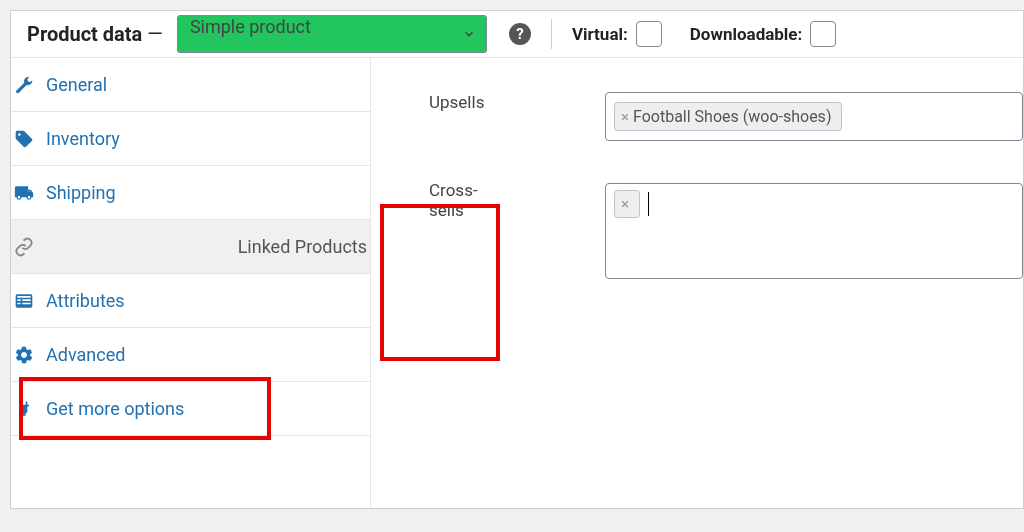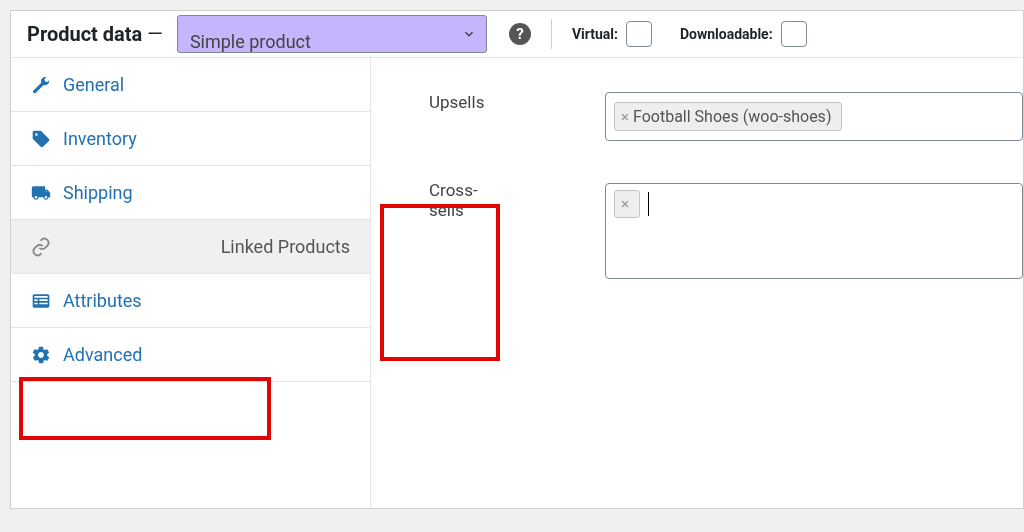--- a/index.html
+++ b/index.html
@@ -25,28 +25,28 @@
       font-size: 20px;
       font-weight: 700;
       color: #1d2327;
     }
     .panel-title .dash { font-weight: 400; }
     .product-type-select {
       margin-left: 14px;
       height: 38px;
       border: 1px solid #7e8993;
       border-radius: 3px;
-      background: #c4b5fd;
+      background: #22c55e;
       font-size: 18px;
       padding: 0 38px 0 12px;
       color: #444;
       position: relative;
       min-width: 310px;
       display: flex;
-      align-items: flex-end;
+      align-items: flex-start;
       cursor: pointer;
     }
     .product-type-select .chev {
       position: absolute;
       right: 10px;
       top: 50%;
       transform: translateY(-50%);
       width: 14px;
       height: 14px;
       color: #444;
@@ -70,21 +70,21 @@
       height: 30px;
       background: #ccd0d4;
     }
     .checkbox-group {
       display: flex;
       align-items: center;
       gap: 8px;
       margin-right: 28px;
     }
     .checkbox-group label {
-      font-size: 14px;
+      font-size: 17px;
       font-weight: 700;
       color: #1d2327;
     }
     .checkbox-box {
       width: 26px;
       height: 26px;
       border: 1px solid #7e8993;
       border-radius: 4px;
       background: #fff;
       cursor: pointer;
@@ -94,21 +94,21 @@
       height: 450px;
     }
     .side-tabs {
       width: 360px;
       border-right: 1px solid #e5e5e5;
       background: #fff;
     }
     .side-tab {
       display: flex;
       align-items: center;
-      padding: 16px 20px;
+      padding: 16px 3px;
       border-bottom: 1px solid #e5e5e5;
       cursor: pointer;
       gap: 12px;
     }
     .side-tab.active {
       background: #f0f0f1;
       justify-content: space-between;
     }
     .side-tab .label {
       font-size: 18px;
@@ -256,20 +256,26 @@
         <svg class="icon" viewBox="0 0 24 24" fill="currentColor">
             <path d="M20 4H4c-1.1 0-2 .9-2 2v12c0 1.1.9 2 2 2h16c1.1 0 2-.9 2-2V6c0-1.1-.9-2-2-2zM4 10h4v2H4v-2zm0 4h4v2H4v-2zm16 2h-10v-2h10v2zm0-4h-10v-2h10v2zm0-4H4V6h16v2z"></path>
           </svg>
         <span class="label">Attributes</span>
       </div>
       <div class="side-tab">
         <svg class="icon" viewBox="0 0 24 24" fill="currentColor">
             <path d="M19.4 13c0-.3.1-.6.1-1s0-.7-.1-1l2.1-1.6c.2-.1.2-.4.1-.6l-2-3.5c-.1-.2-.4-.3-.6-.2l-2.5 1c-.5-.4-1.1-.7-1.7-1l-.4-2.7c0-.2-.2-.4-.5-.4h-4c-.2 0-.4.2-.5.4l-.4 2.7c-.6.2-1.2.6-1.7 1l-2.5-1c-.2-.1-.5 0-.6.2l-2 3.5c-.1.2-.1.5.1.6L4.6 11c0 .3-.1.6-.1 1s0 .7.1 1l-2.1 1.6c-.2.1-.2.4-.1.6l2 3.5c.1.2.4.3.6.2l2.5-1c.5.4 1.1.7 1.7 1l.4 2.7c0 .2.2.4.5.4h4c.2 0 .4-.2.5-.4l.4-2.7c.6-.2 1.2-.6 1.7-1l2.5 1c.2.1.5 0 .6-.2l2-3.5c.1-.2.1-.5-.1-.6L19.4 13zM12 15.5c-1.9 0-3.5-1.6-3.5-3.5s1.6-3.5 3.5-3.5 3.5 1.6 3.5 3.5-1.6 3.5-3.5 3.5z"></path>
           </svg>
         <span class="label">Advanced</span>
+      </div>
+      <div class="side-tab">
+        <svg class="icon" viewBox="0 0 24 24" fill="currentColor">
+            <path d="M16 7V3h-2v4h-4V3H8v4H6v2h2v6c0 1.1.9 2 2 2v3h4v-3c1.1 0 2-.9 2-2V9h2V7h-2z"></path>
+          </svg>
+        <span class="label">Get more options</span>
       </div>
     </div>
 
     <div class="content-area">
       <div class="labels-col">
         <div class="field-label">Upsells</div>
         <div class="field-label sp">Cross-sells</div>
       </div>
       <div class="inputs-col">
         <div class="tag-input">

